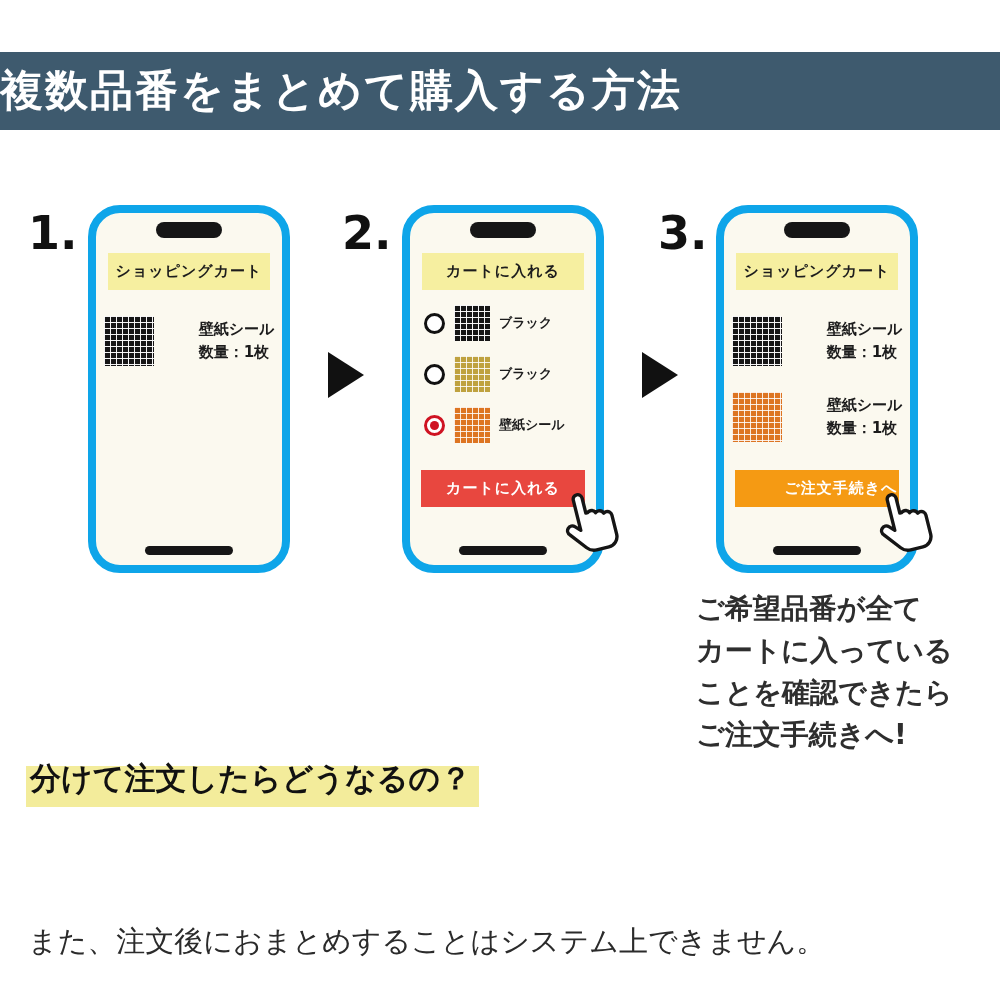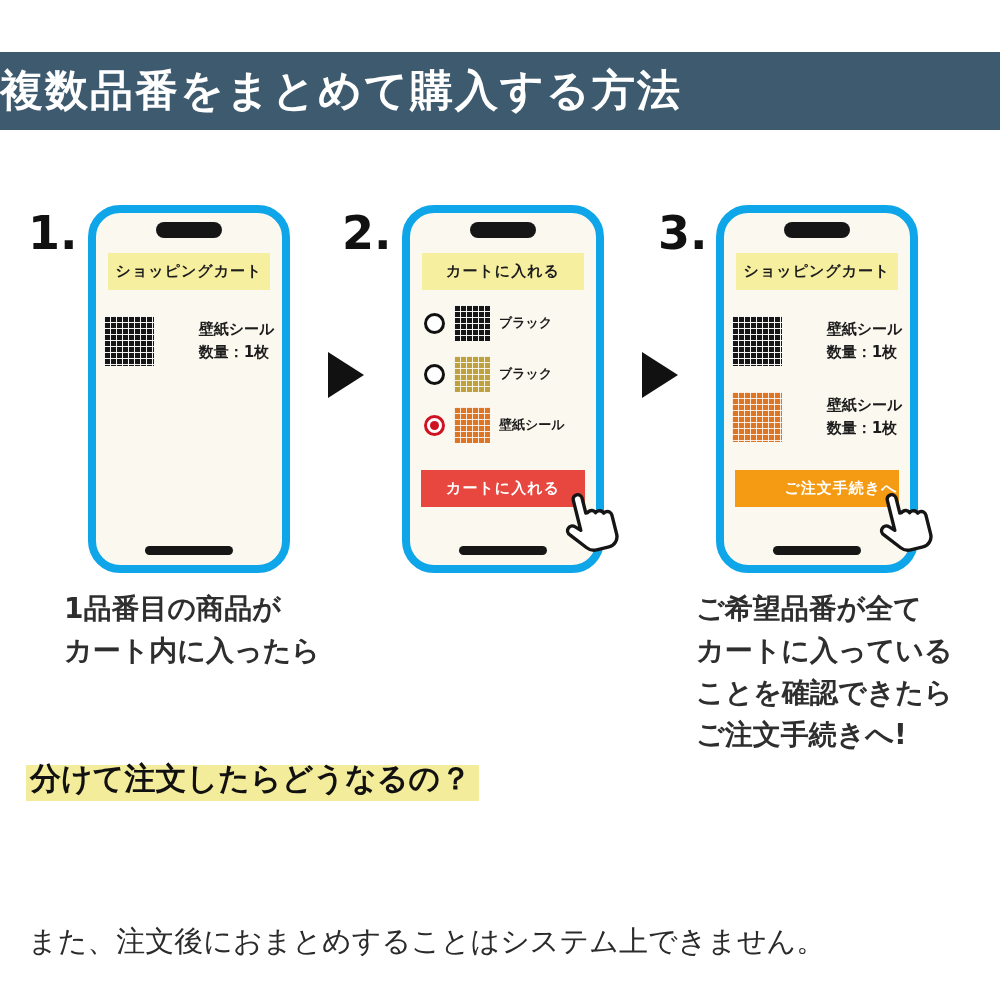--- a/index.html
+++ b/index.html
@@ -68,21 +68,21 @@
   
   .hand{position:absolute;right:-27px;bottom:6px;width:64px;height:72px;
     transform:rotate(-14deg);z-index:3;}
   .hand svg{width:100%;height:100%;}
   
   .caption{position:absolute;font-size:28px;font-weight:bold;color:#2e2e2e;
     line-height:1.5;white-space:pre-line;}
   .c1{left:64px;top:588px}.c2{left:386px;top:588px}.c3{left:696px;top:588px}
   
   .footer-heading{position:absolute;left:26px;top:758px;font-size:31px;font-weight:bold;color:#111;}
-  .footer-heading .hl{background:linear-gradient(transparent 16%,#f3ec9b 16%);padding:2px 8px 5px 4px;}
+  .footer-heading .hl{background:linear-gradient(transparent 16%,#f3ec9b 16%);padding:2px 8px 11px 4px;}
   .footer-body{position:absolute;left:28px;top:824px;font-size:29px;font-weight:500;
     color:#2b2b2b;line-height:1.62;margin:0;white-space:pre-line;}
 </style>
 </head>
 <body>
 
 <div class="canvas">
 
   <header class="banner">
     <h1>複数品番をまとめて購入する方法</h1>
@@ -158,22 +158,20 @@
 
     <div class="phone-btn btn-orange">ご注文手続きへ</div>
     <div class="hand">
       <svg viewBox="0 0 34 38" aria-hidden="true">
         <path d="M13.2 2.6 C11.8 2.6 10.8 3.7 10.8 5.1 L10.8 21.5 L8.2 18.8 C7.2 17.8 5.6 17.8 4.6 18.8 C3.6 19.8 3.6 21.4 4.6 22.4 L11.6 31.2 C12.8 32.7 14.6 33.6 16.5 33.6 L23.2 33.6 C26.3 33.6 28.8 31.1 28.8 28 L28.8 17.6 C28.8 16.2 27.7 15.1 26.3 15.1 C25.7 15.1 25.2 15.3 24.8 15.6 C24.5 14.5 23.5 13.7 22.3 13.7 C21.7 13.7 21.1 13.9 20.7 14.3 C20.3 13.3 19.3 12.6 18.2 12.6 C17.6 12.6 17 12.8 16.6 13.2 L15.6 13.2 L15.6 5.1 C15.6 3.7 14.6 2.6 13.2 2.6 Z" fill="#ffffff" stroke="#151515" stroke-width="1.8" stroke-linejoin="round"></path>
       </svg>
     </div>
     <div class="home-bar"></div>
   </div>
 
-  <div class="caption c1">1品番目の商品が
-カート内に入ったら</div>
   <div class="caption c3">ご希望品番が全て
 カートに入っている
 ことを確認できたら
 ご注文手続きへ!</div>
 
   <div class="footer-heading">
     <span class="hl">分けて注文したらどうなるの？</span>
   </div>
   <p class="footer-body"><br>
   <span>また、注文後におまとめすることはシステム上できません。</span></p>

